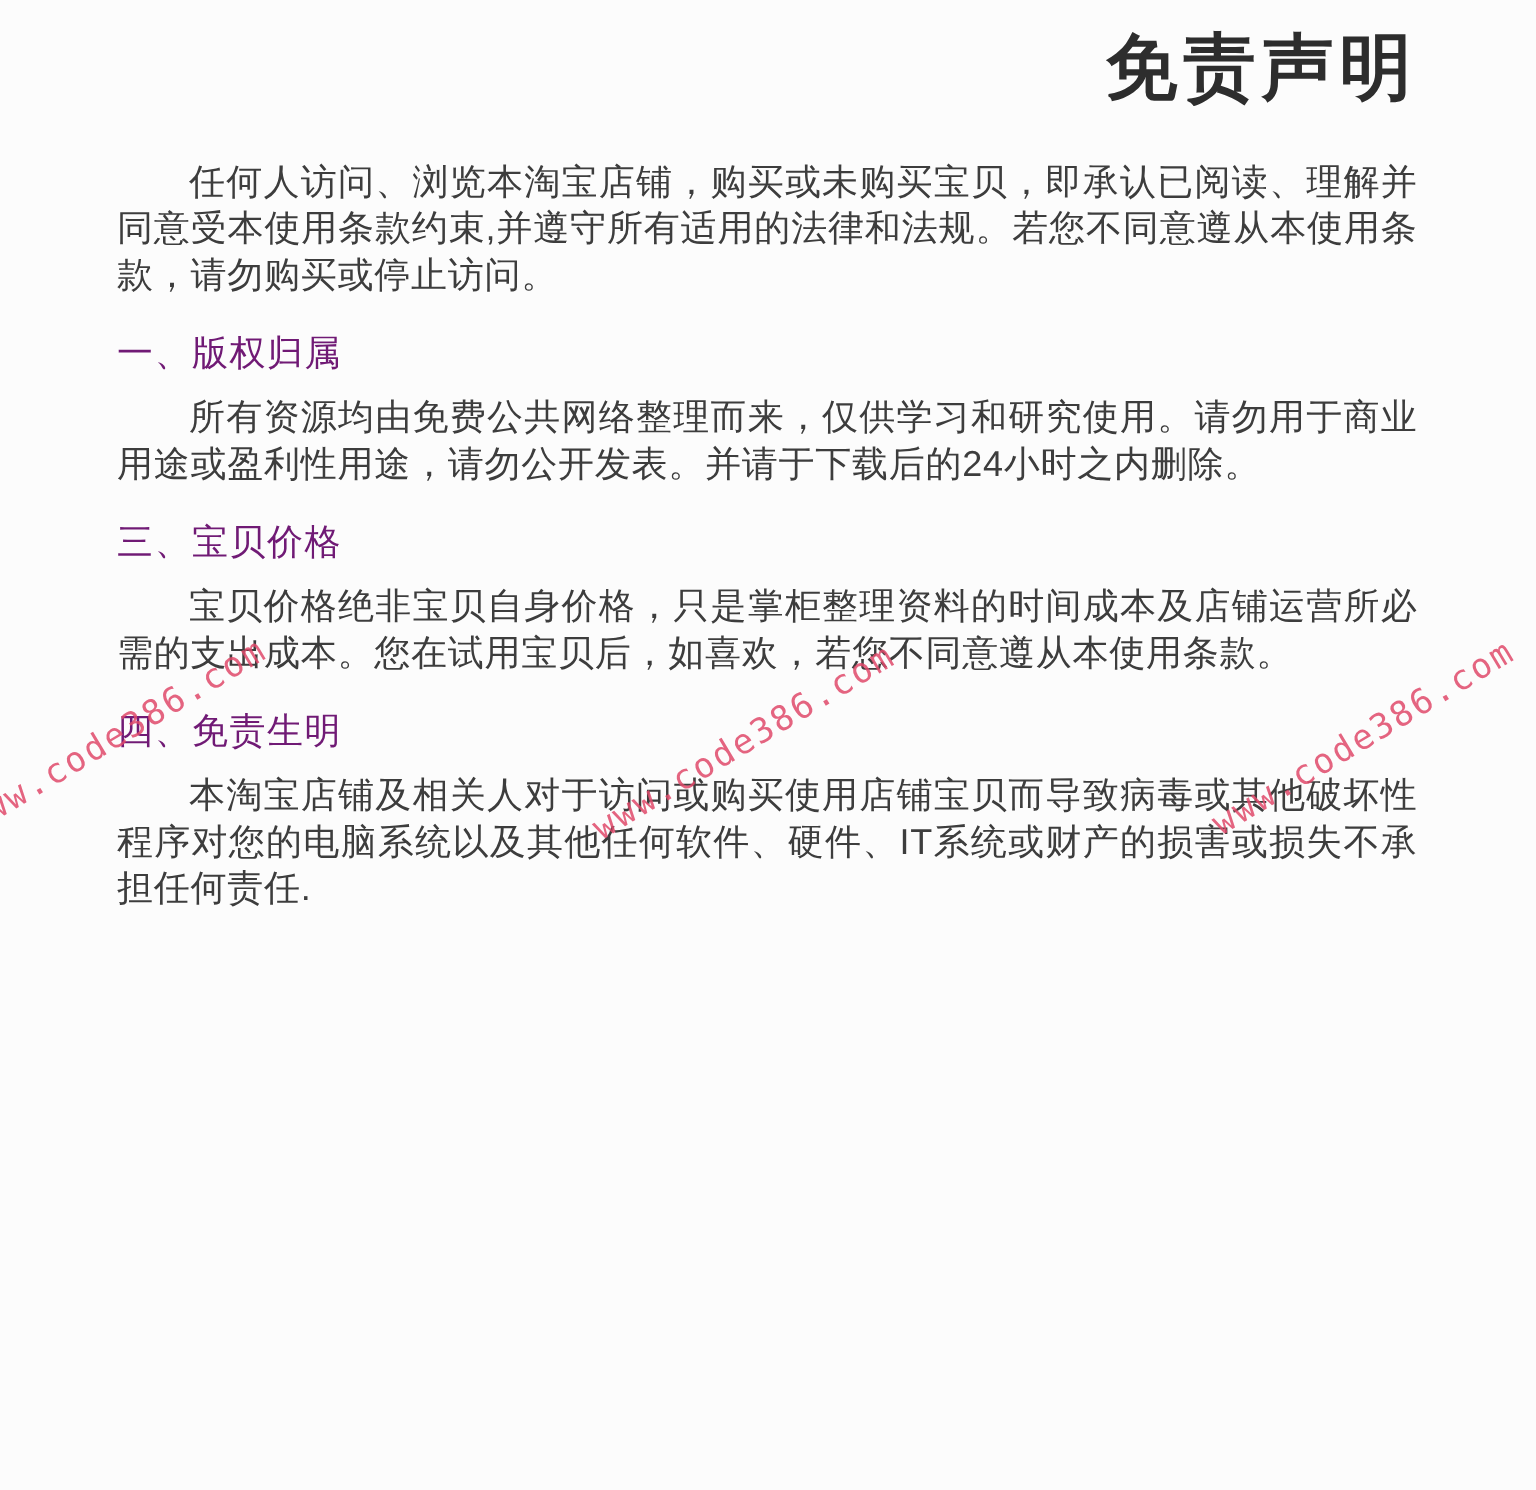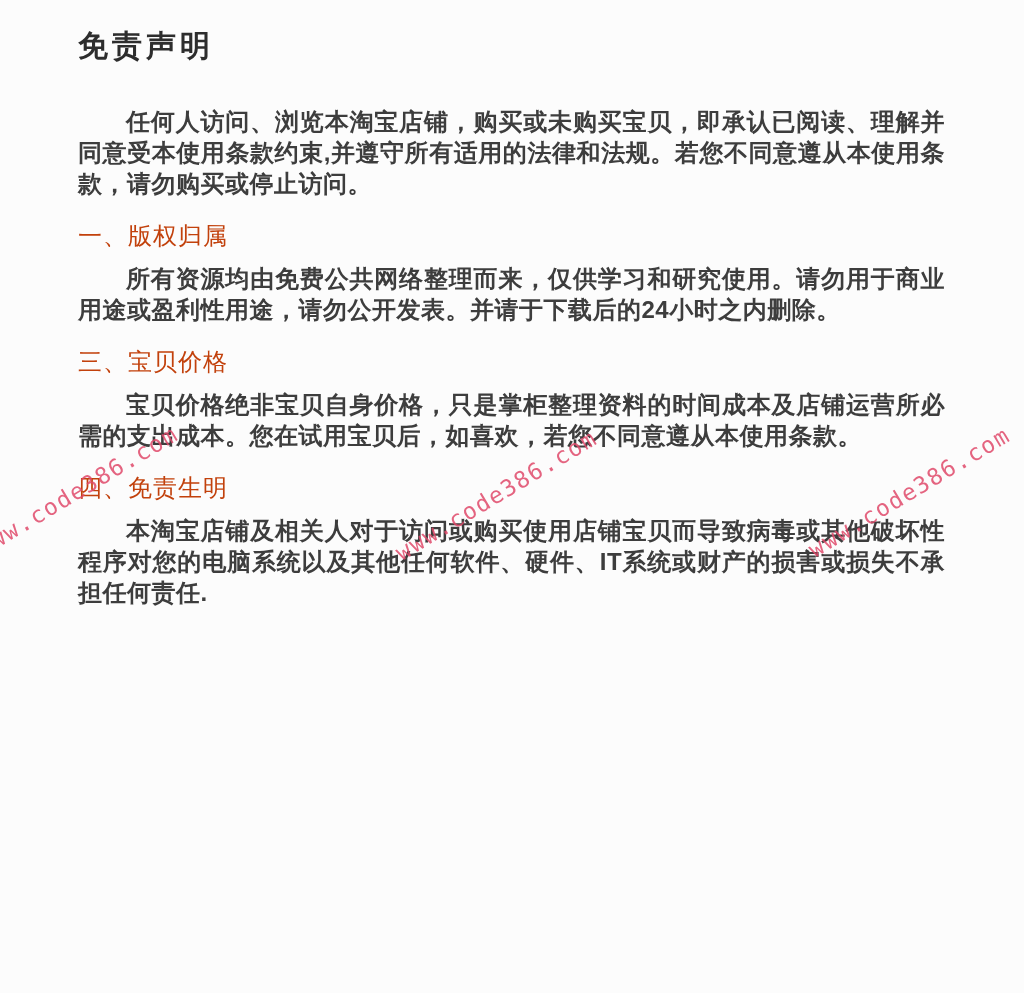--- a/index.html
+++ b/index.html
@@ -14,45 +14,45 @@
     overflow: hidden;
     font-family: "Liberation Sans", "DejaVu Sans", sans-serif;
     color: #3d3d3d;
   }
   .page {
     position: relative;
     padding: 16px 79px 0 78px;
     z-index: 1;
   }
   .doc-title {
-    font-size: 30px;
+    font-size: 48px;
     line-height: 60px;
     font-weight: 700;
-    text-align: left;
+    text-align: right;
     color: #2d2d2d;
     letter-spacing: 4px;
     margin: 0 0 30px 0;
   }
   .body-text {
     font-size: 24px;
     line-height: 31px;
-    font-weight: 700;
+    font-weight: 400;
     margin: 0 0 22px 0;
     text-indent: 2em;
     text-align: justify;
     letter-spacing: 0.5px;
     color: #3d3d3d;
   }
   .section-heading {
     font-size: 24px;
     line-height: 30px;
     font-weight: 400;
     margin: 0 0 12px 0;
     letter-spacing: 1px;
-    color: #c2410c;
+    color: #701a75;
   }
   .watermark-layer {
     position: absolute;
     left: 0; top: 0;
     width: 100%; height: 100%;
     pointer-events: none;
     z-index: 2;
   }
   .watermark {
     position: absolute;

